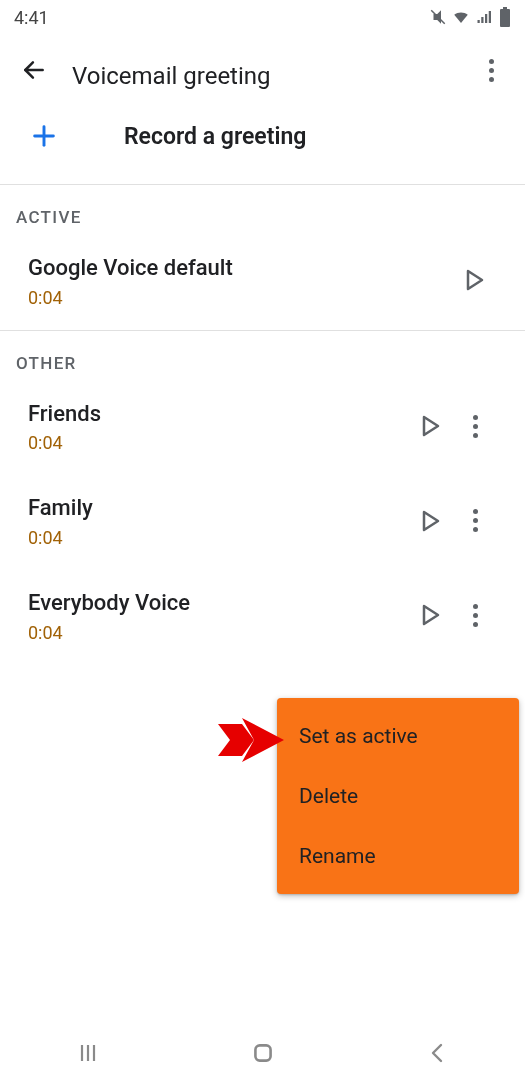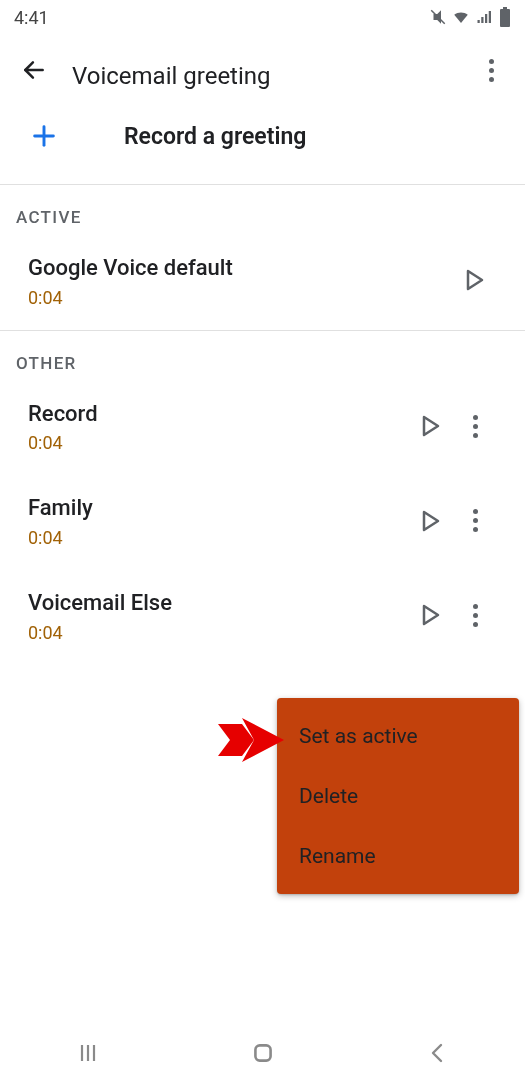--- a/index.html
+++ b/index.html
@@ -35,21 +35,21 @@
   .greeting .dur  { font-size:18px; color:#a16207; margin-top:4px; }
   .play { width:44px; display:flex; justify-content:center; align-items:center; }
   .more { width:44px; display:flex; justify-content:center; align-items:center; }
 
   .dots { display:flex; flex-direction:column; gap:4px; justify-content:center; align-items:center; }
   .dots span { width:5px; height:5px; border-radius:50%; background:#5f6368; display:block; }
 
   
   .popup {
     position:absolute; top:698px; right:6px; width:242px;
-    background:#c2410c; border-radius:4px;
+    background:#f97316; border-radius:4px;
     box-shadow: 0 2px 6px rgba(0,0,0,.25), 0 1px 2px rgba(0,0,0,.15);
     padding:8px 0;
   }
   .popup .item { padding:18px 22px; font-size:21px; color:#202124; }
 
   
   .callout {
     position:absolute; top:718px; left:218px;
     width:66px; height:44px;
   }
@@ -126,21 +126,21 @@
       </svg>
   </div>
 </div>
 
 <div class="divider"></div>
 
 <div class="section-header">OTHER</div>
 
 <div class="greeting">
   <div class="txtcol">
-    <div class="name">Record</div>
+    <div class="name">Friends</div>
     <div class="dur">0:04</div>
   </div>
   <div class="play">
     <svg width="18" height="22" viewBox="0 0 18 22">
         <polygon points="2,2 16,11 2,20" fill="none" stroke="#5f6368" stroke-width="2.5" stroke-linejoin="round"></polygon>
       </svg>
   </div>
   <div class="more">
     <div class="dots">
         <span></span>
@@ -164,21 +164,21 @@
     <div class="dots">
         <span></span>
         <span></span>
         <span></span>
       </div>
   </div>
 </div>
 
 <div class="greeting">
   <div class="txtcol">
-    <div class="name">Voicemail Else</div>
+    <div class="name">Everybody Voice</div>
     <div class="dur">0:04</div>
   </div>
   <div class="play">
     <svg width="18" height="22" viewBox="0 0 18 22">
         <polygon points="2,2 16,11 2,20" fill="none" stroke="#5f6368" stroke-width="2.5" stroke-linejoin="round"></polygon>
       </svg>
   </div>
   <div class="more">
     <div class="dots">
         <span></span>

